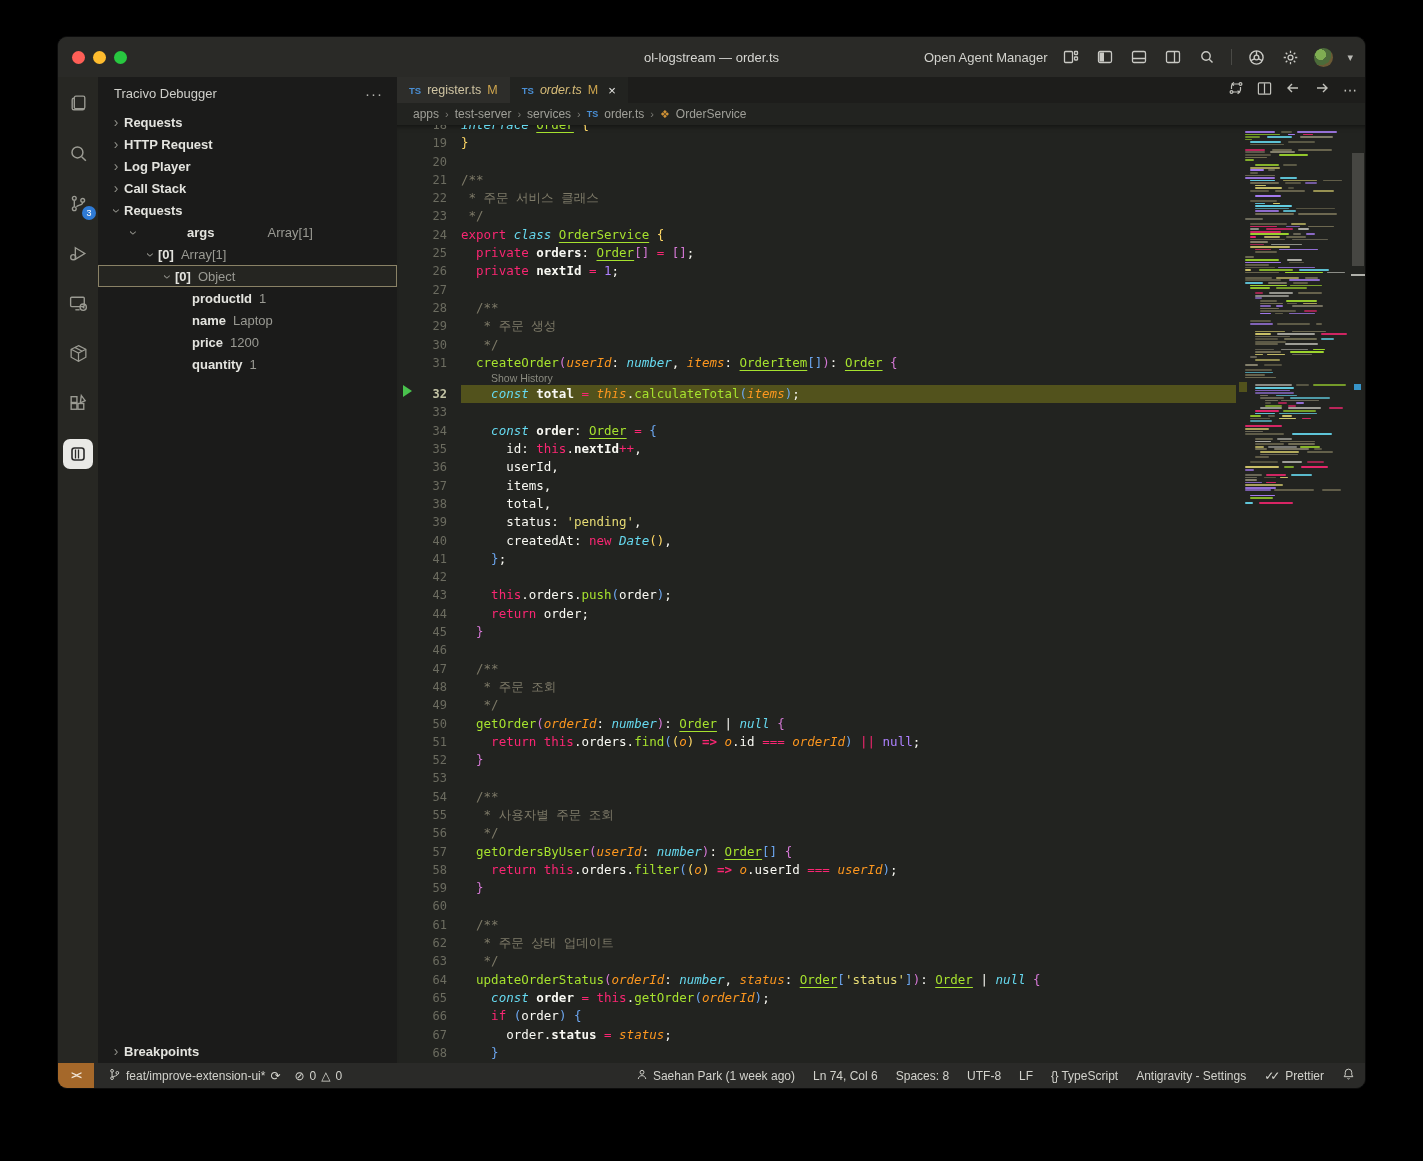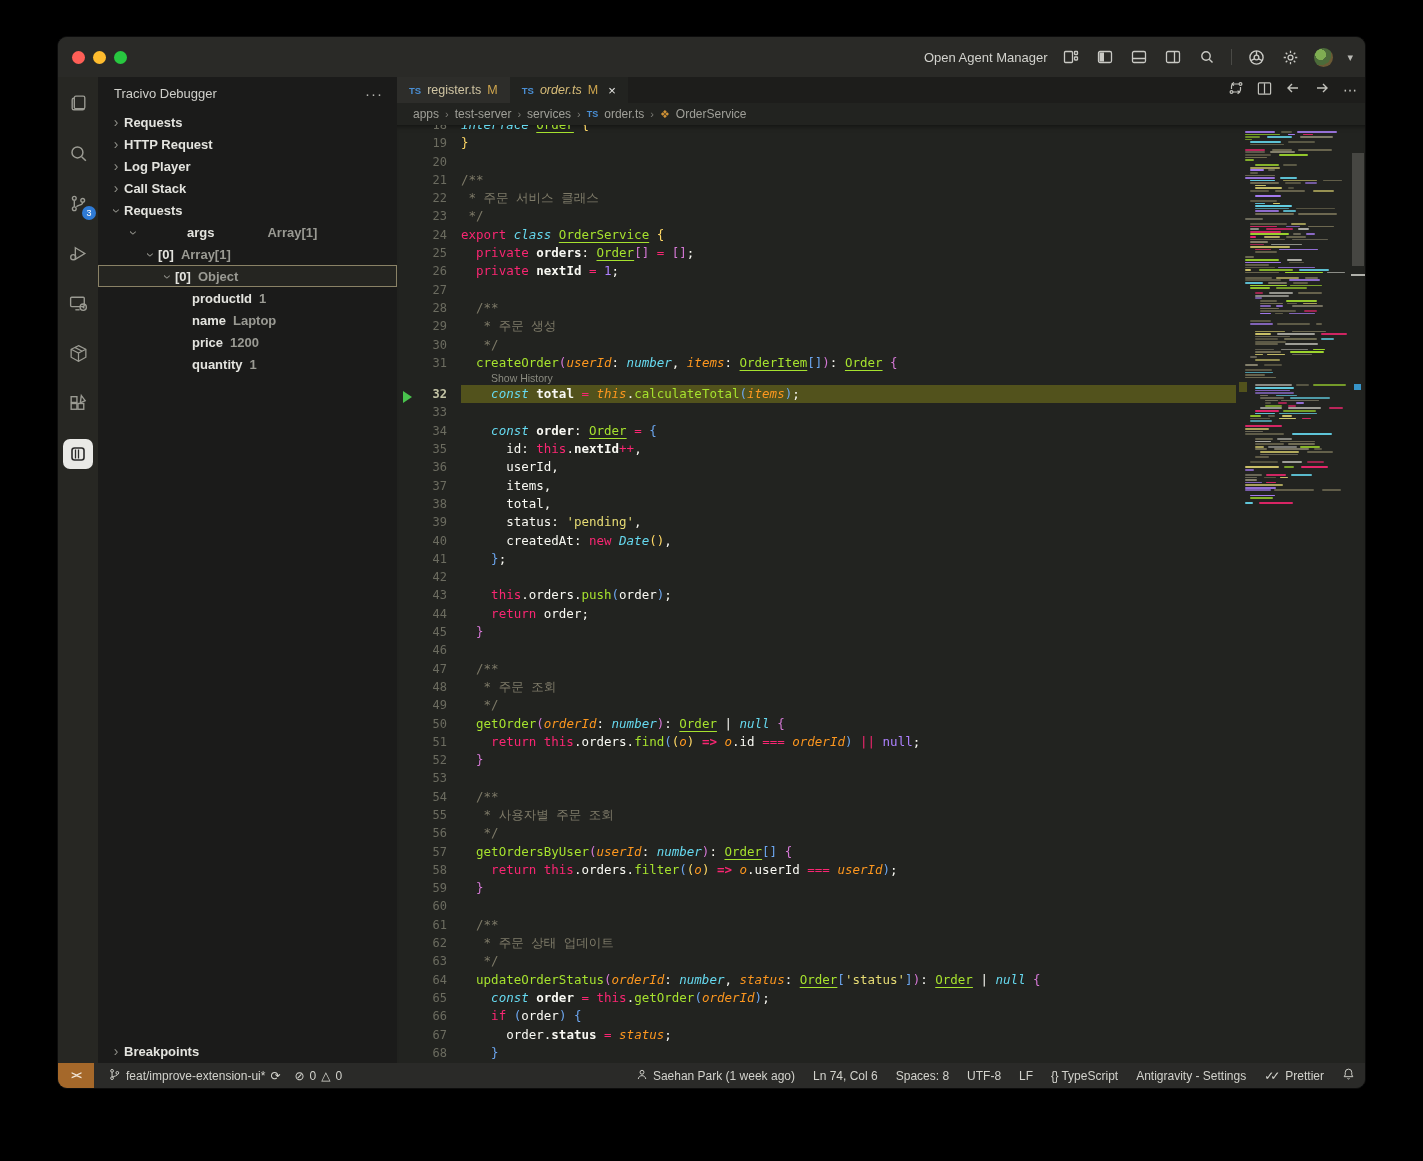--- a/index.html
+++ b/index.html
@@ -38,21 +38,21 @@
   .sidebar { width:299px; background:#1b1b1a; display:flex; flex-direction:column; flex:0 0 299px; font-size:13px; }
   .sb-header { height:32px; display:flex; align-items:center; justify-content:space-between; padding:0 14px 0 16px; }
   .sb-title { color:#cfcfca; font-weight:normal; font-size:13px; }
   .sb-dots { color:#b5b5b0; font-size:15px; letter-spacing:1px; }
   .sb-tree { flex:1; overflow:hidden; padding-top:2px; }
   .tree-row { height:22px; display:flex; align-items:center; color:#d3d3ce; cursor:default; }
   .tree-row .tw { display:inline-block; width:16px; text-align:center; color:#8f8f88; font-size:14px;
     transform-origin:50% 55%; }
   .tree-row.expanded .tw { transform:rotate(90deg); }
   .tree-row .nm { font-weight:bold; color:#e3e3de; }
-  .tree-row .val { color:#9a9a93; margin-left:7px; font-weight:bold; }
+  .tree-row .val { color:#9a9a93; margin-left:7px; font-weight:normal; }
   .tree-row.selected { outline:1px solid #8a8266; outline-offset:-1px; background:rgba(240,230,180,0.05); }
   .sb-bottom { height:24px; display:flex; align-items:center; color:#d3d3ce; margin-bottom:0; }
 
   
   .editor-col { flex:1; display:flex; flex-direction:column; min-width:0; background:#222320; }
   .tabrow { height:26px; background:#1d1d1b; display:flex; align-items:stretch; position:relative; flex:0 0 26px; }
   .tab { display:flex; align-items:center; gap:6px; padding:0 12px; font-size:12.5px; color:#cfc4a2; }
   .tab .ts { color:#4a8fd4; font-weight:bold; font-size:9.5px; }
   .tab .mod { color:#cfa64e; }
   .tab.inactive { background:#2d2d2a; }
@@ -65,21 +65,21 @@
     flex:0 0 22px; }
   .breadcrumbs .sep { color:#7c7c76; font-size:11px; }
   .breadcrumbs .ts { color:#4a8fd4; font-weight:bold; font-size:9px; }
   .crumb-sym { color:#cf9135; font-size:11px; }
 
   
   .code-area { flex:1; position:relative; overflow:hidden; box-shadow:inset 0 6px 6px -6px rgba(0,0,0,0.7); }
   .code-lines { position:absolute; left:0; top:0; right:129px; margin-top:-9px;
     font-family:"DejaVu Sans Mono", monospace; font-size:12.5px; line-height:18.3px; white-space:pre; }
   .line-row { display:flex; height:18.3px; }
-  .gutter { width:64px; flex:0 0 64px; display:flex; align-items:flex-end; }
+  .gutter { width:64px; flex:0 0 64px; display:flex; align-items:flex-start; }
   .arrow { width:20px; flex:0 0 20px; display:flex; align-items:center; justify-content:center; }
   .lnum { flex:1; text-align:right; padding-right:14px; color:#6c6c60; font-size:12px; }
   .ltext { flex:1; color:#f8f8f2; }
   .line-row.current .ltext { background:#52521c; }
   .line-row.current .lnum { color:#c3c3a5;font-weight:bold; }
   .dbg-arrow { width:0; height:0; border-left:9px solid #49c24d; border-top:6px solid transparent; border-bottom:6px solid transparent; }
   .codelens-row { height:13px; display:flex; }
   .codelens-row .gutter { height:13px; }
   .codelens { font-family:"Liberation Sans",sans-serif; font-size:10.5px; color:#8b8b80; padding-left:30px; line-height:13px; }
   .tok-k{color:#f92672;} .tok-o{color:#f92672;} .tok-ob{color:#f92672;font-weight:bold;}
@@ -112,20 +112,21 @@
 <body>
 
 <div class="window">
 
   <div class="titlebar">
     <div class="traffic">
       <div class="tl red"></div>
       <div class="tl yel"></div>
       <div class="tl grn"></div>
     </div>
+    <div class="win-title">ol-logstream — order.ts</div>
     <div class="tb-right">
       <span class="lbl">Open Agent Manager</span>
       <span class="tb-ic">
           <svg width="16" height="16" viewBox="0 0 16 16" fill="none" stroke="#c9c9c4" stroke-width="1.3">
             <rect x="1.5" y="2.5" width="8" height="11" rx="1"></rect>
             <rect x="11.5" y="2.5" width="3" height="3" rx=".5"></rect>
             <rect x="11.5" y="8" width="3" height="3" rx=".5"></rect>
           </svg>
         </span>
       <span class="tb-ic">

